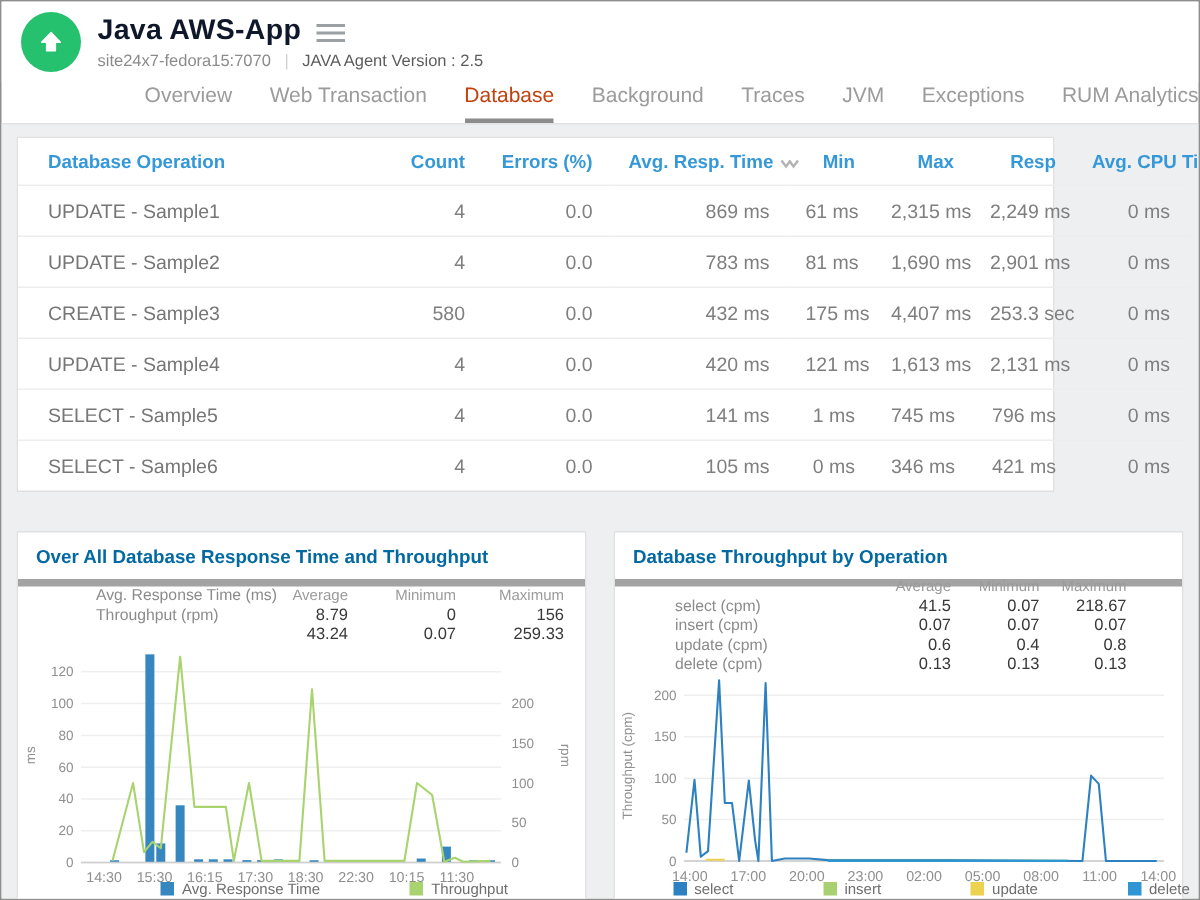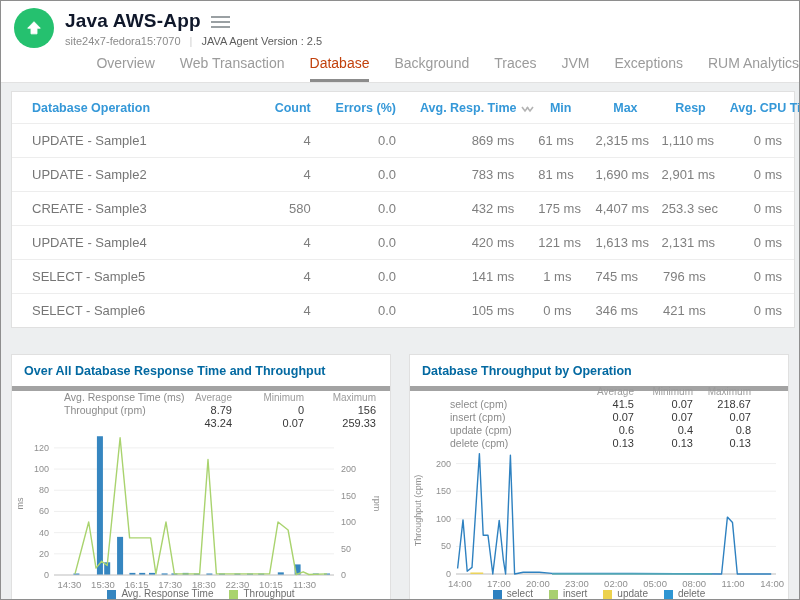--- a/index.html
+++ b/index.html
@@ -23,39 +23,39 @@
   .subtitle .ver { color:#5c5c5c; }
   .subtitle .sep { color:#cfcfcf; }
   
   .tabs { display:flex; gap:25px; padding-left:46px; height:27px; font-size:14px; color:#9b9b9b;justify-content:flex-end; }
   .tab { cursor:pointer; padding-bottom:4px; white-space:nowrap; }
   .tab.active { color:#c2410c; border-bottom:3px solid #8c8c8c; }
   
   .content { background:#edeff0; border-top:1px solid #e2e2e2; height:518px; padding:8px 10px 0; }
   .card { background:#fff; border:1px solid #e0e0e0; }
   
-  .table-card { width:784px; margin-bottom:26px; }
+  .table-card { width:692px; margin-bottom:26px; }
   table.optable { width:100%; border-collapse:collapse; table-layout:fixed; }
   .optable th { color:#3598d8; font-size:12.5px; font-weight:700; padding:9px 12px 8px; white-space:nowrap; }
   .optable td { color:#7f7f7f; font-size:13px; padding:9px 12px; border-top:1px solid #ededed; white-space:nowrap; overflow:hidden; }
   .optable th.left, .optable td.left { text-align:left; padding-left:20px; }
   .optable th.right, .optable td.right { text-align:right; }
   .optable td.left { color:#767676; }
   .sort-icon { display:inline-block; margin-left:4px; vertical-align:-1px; }
   
   .charts-row { display:flex; gap:18px; }
   .chart-card { width:381px; height:251px; position:relative; }
   .card-title { font-size:12.5px; font-weight:700; color:#0369a1; padding:9px 12px 8px; border-bottom:5px solid #a3a3a3; }
   .stats { position:absolute; display:grid; line-height:13px; }
   .stats .h   { color:#9b9b9b; font-size:10px;   text-align:right; }
   .stats .lbl { color:#8b8b8b; font-size:10.5px; text-align:left;  }
   .stats .val { color:#383838; font-size:11px;   text-align:right; }
   .chart-svg { position:absolute; left:0; }
   .legend { position:absolute; left:0; right:0; bottom:5px; display:flex; justify-content:center; gap:16px; font-size:10px; color:#6e6e6e; }
-  .legend-item { display:flex; align-items:flex-end; gap:5px; cursor:pointer; }
+  .legend-item { display:flex; align-items:flex-start; gap:5px; cursor:pointer;margin-left:44px; }
   .legend-swatch { width:9px; height:9px; display:inline-block; }
   svg text { font-family:"Liberation Sans", sans-serif; }
 </style>
 </head>
 <body>
 
 <header class="app-header">
   <div class="app-icon" style="background: rgb(37, 193, 111);">
     <svg width="18" height="18" viewBox="0 0 20 20">
       <path d="M10 3 L17 10.2 H13.3 V16.5 H6.7 V10.2 H3 Z" fill="#ffffff" stroke="#ffffff" stroke-width="1" stroke-linejoin="round"></path>
@@ -119,21 +119,21 @@
           </tr>
         </thead>
       <tbody id="tbody">
           <tr>
             <td class="left">UPDATE - Sample1</td>
             <td class="right">4</td>
             <td class="right">0.0</td>
             <td class="right">869 ms</td>
             <td class="right">61 ms</td>
             <td class="right">2,315 ms</td>
-            <td class="right">1,110 ms</td>
+            <td class="right">2,249 ms</td>
             <td class="right">0 ms</td>
           </tr>
           <tr>
             <td class="left">UPDATE - Sample2</td>
             <td class="right">4</td>
             <td class="right">0.0</td>
             <td class="right">783 ms</td>
             <td class="right">81 ms</td>
             <td class="right">1,690 ms</td>
             <td class="right">2,901 ms</td>

